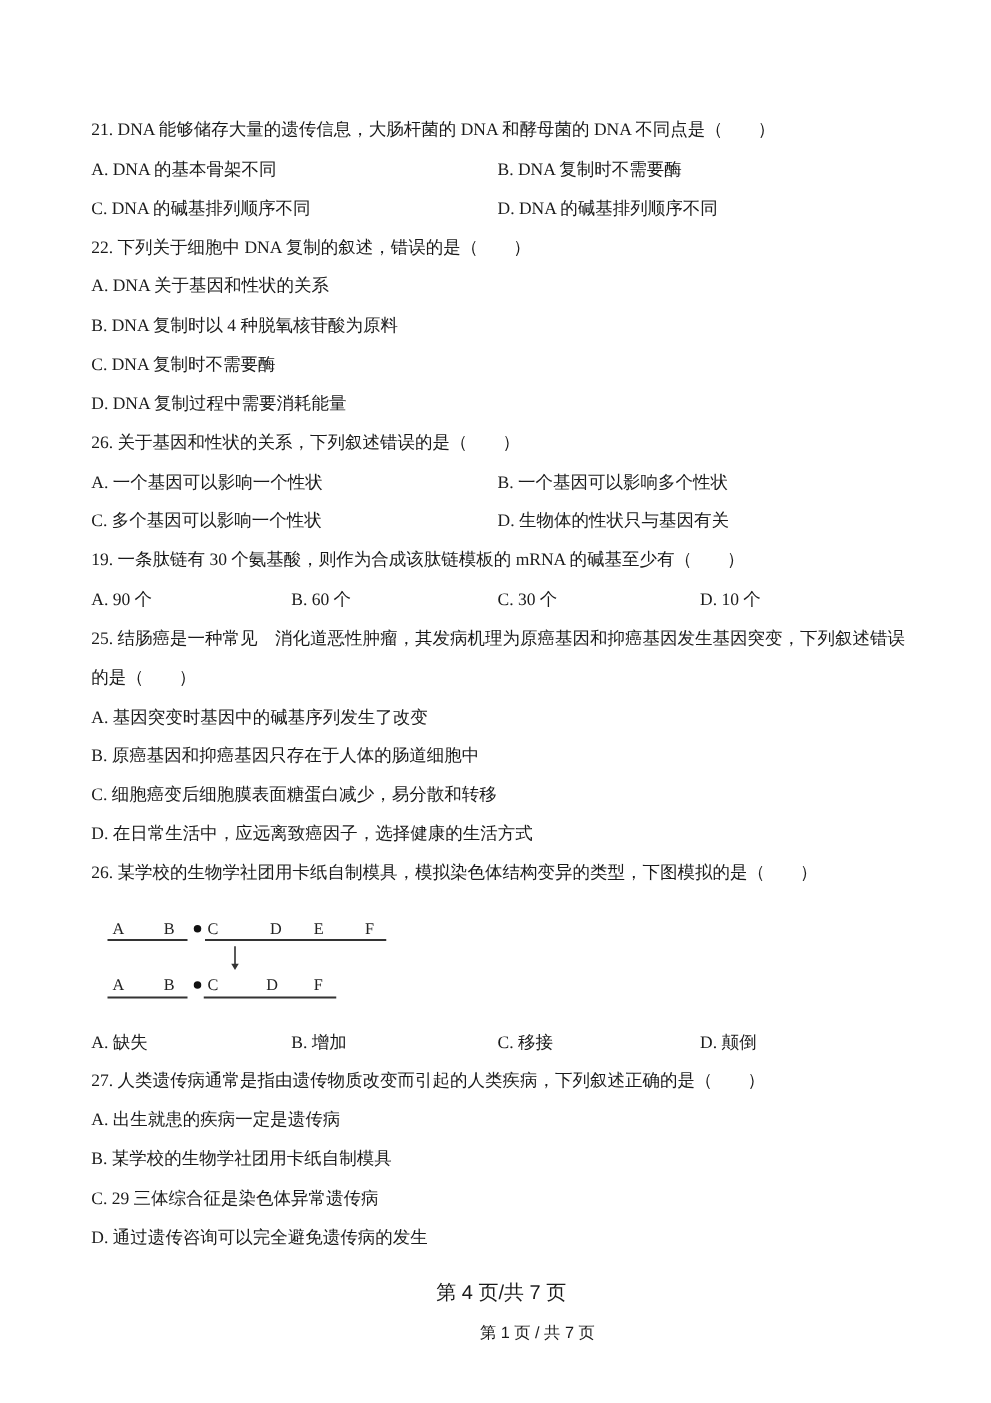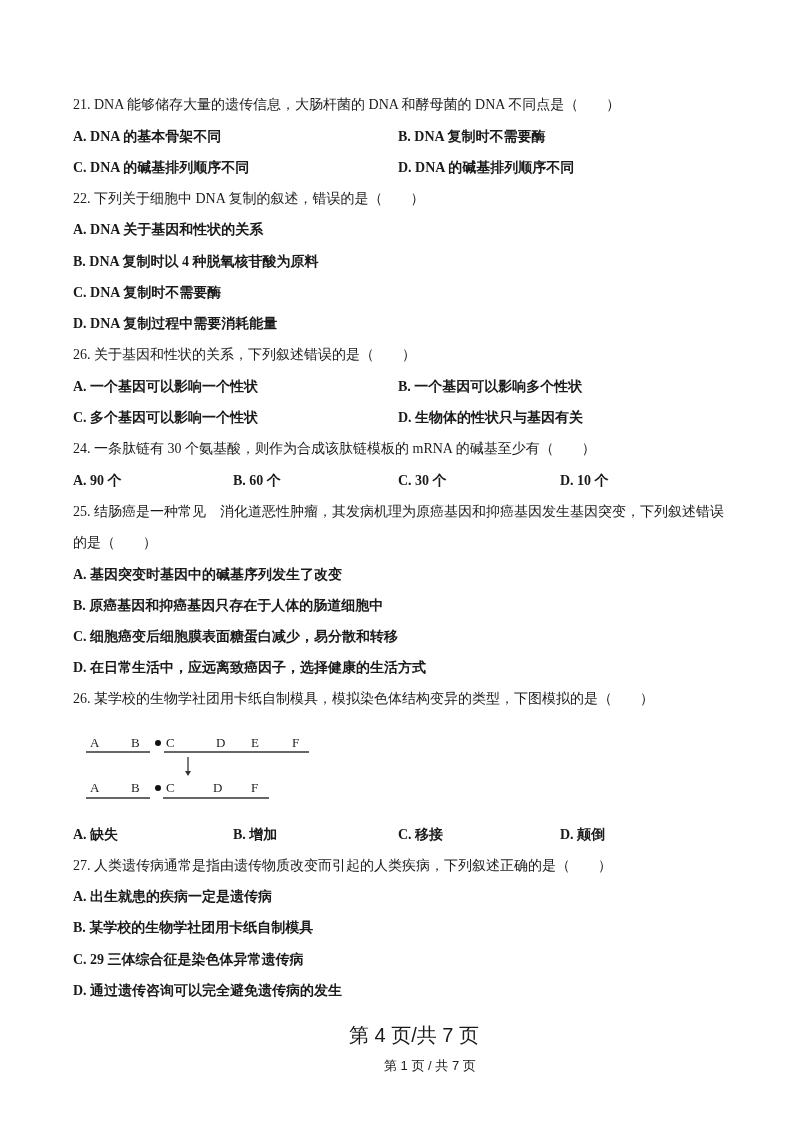--- a/index.html
+++ b/index.html
@@ -1,22 +1,22 @@
 <!DOCTYPE html>
 <html><head>
 <meta charset="utf-8">
 <style>
   html, body { margin:0; padding:0; background:#ffffff; }
   body { width:793px; height:1122px; position:relative; overflow:hidden;
          font-family:"Liberation Serif","DejaVu Serif",serif; color:#1a1a1a; }
   .line { position:absolute; left:73px; font-size:14px; line-height:18px; white-space:nowrap; }
-  .opt { position:absolute; font-size:14px; line-height:18px; white-space:nowrap;font-weight:bold; }
+  .opt { position:absolute; font-size:14px; line-height:18px; white-space:nowrap; }
   .diagram { position:absolute; left:80px; top:728px; width:250px; height:80px; }
   .diagram text { font-family:"Liberation Serif","DejaVu Serif",serif; font-size:13px; fill:#222; }
-  .footer { position:absolute; font-size:20px; line-height:18px; white-space:nowrap;
+  .footer { position:absolute; font-size:16px; line-height:18px; white-space:nowrap;
             font-family:"Liberation Sans","DejaVu Sans",sans-serif; }
 </style>
 </head>
 <body>
 
 <div class="line" style="top:96px">21. DNA 能够储存大量的遗传信息，大肠杆菌的 DNA 和酵母菌的 DNA 不同点是（　　）</div>
 <div class="opt" style="left:73px;top:128px">A. DNA 的基本骨架不同</div>
 <div class="opt" style="left:398px;top:128px">B. DNA 复制时不需要酶</div>
 <div class="opt" style="left:73px;top:159px">C. DNA 的碱基排列顺序不同</div>
 <div class="opt" style="left:398px;top:159px">D. DNA 的碱基排列顺序不同</div>
@@ -26,21 +26,21 @@
 <div class="opt" style="left:73px;top:253px">B. DNA 复制时以 4 种脱氧核苷酸为原料</div>
 <div class="opt" style="left:73px;top:284px">C. DNA 复制时不需要酶</div>
 <div class="opt" style="left:73px;top:315px">D. DNA 复制过程中需要消耗能量</div>
 
 <div class="line" style="top:346px">26.  关于基因和性状的关系，下列叙述错误的是（　　）</div>
 <div class="opt" style="left:73px;top:378px">A.  一个基因可以影响一个性状</div>
 <div class="opt" style="left:398px;top:378px">B.  一个基因可以影响多个性状</div>
 <div class="opt" style="left:73px;top:409px">C.  多个基因可以影响一个性状</div>
 <div class="opt" style="left:398px;top:409px">D.  生物体的性状只与基因有关</div>
 
-<div class="line" style="top:440px">24.  一条肽链有 30 个氨基酸，则作为合成该肽链模板的 mRNA 的碱基至少有（　　）</div>
+<div class="line" style="top:440px">19.  一条肽链有 30 个氨基酸，则作为合成该肽链模板的 mRNA 的碱基至少有（　　）</div>
 <div class="opt" style="left:73px;top:472px">A. 90 个</div>
 <div class="opt" style="left:233px;top:472px">B. 60 个</div>
 <div class="opt" style="left:398px;top:472px">C. 30 个</div>
 <div class="opt" style="left:560px;top:472px">D. 10 个</div>
 
 <div class="line" style="top:503px">25.  结肠癌是一种常见　消化道恶性肿瘤，其发病机理为原癌基因和抑癌基因发生基因突变，下列叙述错误</div>
 <div class="line" style="top:534px">的是（　　）</div>
 <div class="opt" style="left:73px;top:566px">A.  基因突变时基因中的碱基序列发生了改变</div>
 <div class="opt" style="left:73px;top:597px">B.  原癌基因和抑癌基因只存在于人体的肠道细胞中</div>
 <div class="opt" style="left:73px;top:628px">C.  细胞癌变后细胞膜表面糖蛋白减少，易分散和转移</div>

